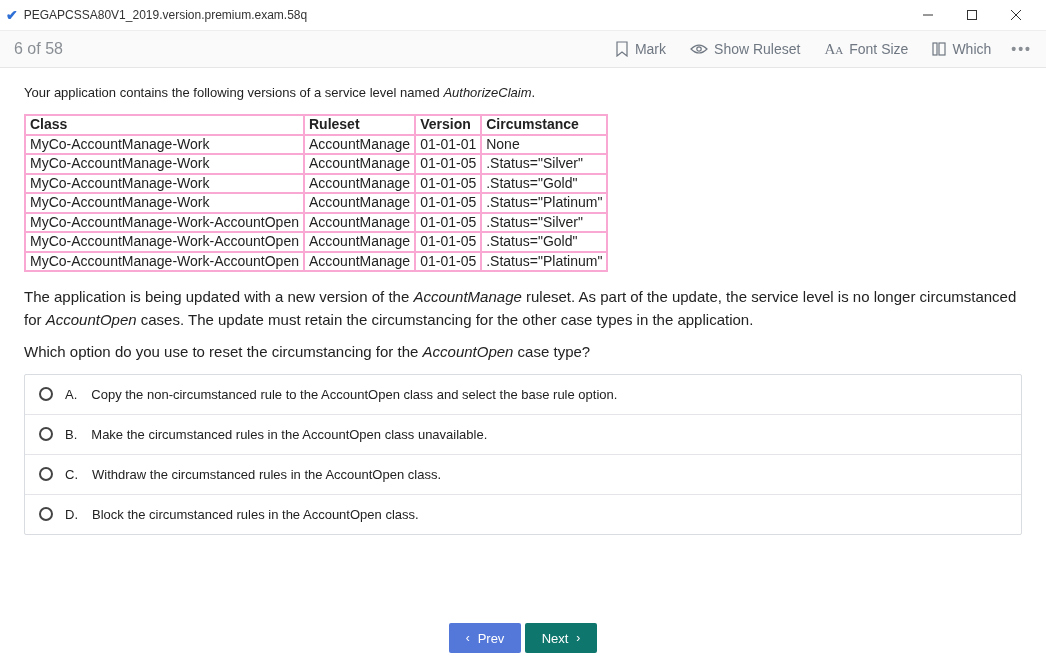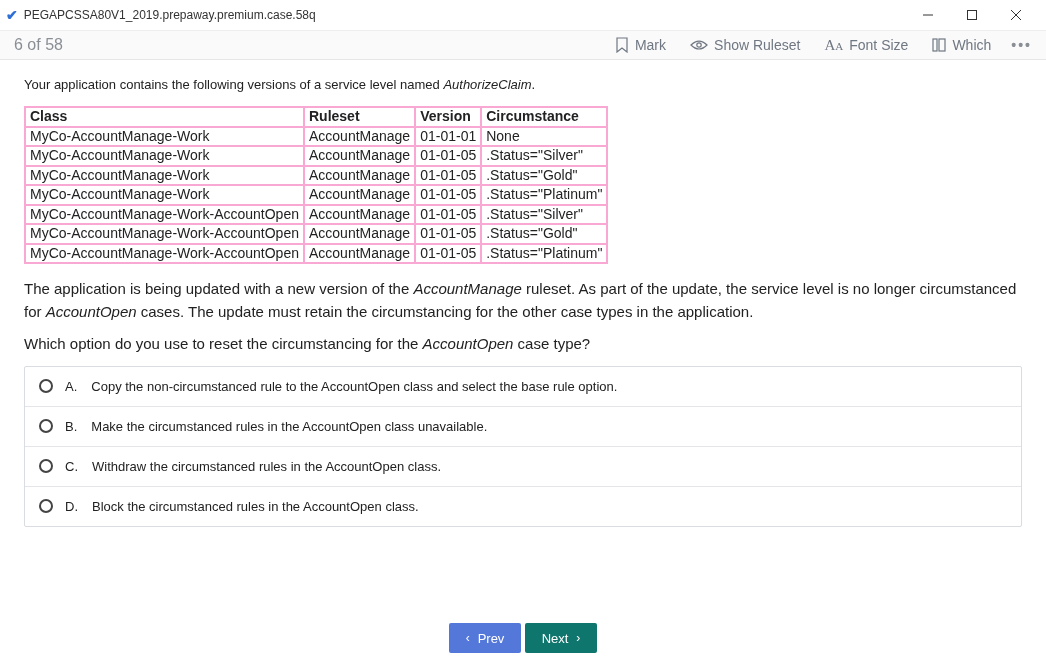--- a/index.html
+++ b/index.html
@@ -33,21 +33,21 @@
     width: 44px;
     height: 28px;
     display: flex;
     align-items: center;
     justify-content: center;
     color: #333;
     font-size: 12px;
   }
   .winbtn svg { display:block; }
   .toolbar {
-    height: 30px;
+    height: 38px;
     background: #fafafa;
     border-top: 1px solid #eee;
     border-bottom: 1px solid #e6e6e6;
     display: flex;
     align-items: center;
     padding: 0 14px;
     color: #7c8795;
     font-size: 14px;
   }
   .qcount { flex: 1; color: #8a8f95; font-size: 16px; }
@@ -129,21 +129,21 @@
   .navbtn.prev { background: #5478d9; }
   .navbtn.next { background: #0f766e; }
   .chev { font-size: 12px; }
   .italic { font-style: italic; }
 </style>
 </head>
 <body>
 
 <div class="titlebar">
   <span class="check">✔</span>
-  <span class="title">PEGAPCSSA80V1_2019.prepaway.premium.case.58q</span>
+  <span class="title">PEGAPCSSA80V1_2019.version.premium.exam.58q</span>
   <div class="winbtn">
     <svg width="10" height="10" viewBox="0 0 10 10">
         <line x1="0" y1="5" x2="10" y2="5" stroke="#333" stroke-width="1"></line>
       </svg>
   </div>
   <div class="winbtn">
     <svg width="10" height="10" viewBox="0 0 10 10">
         <rect x="0.5" y="0.5" width="9" height="9" fill="none" stroke="#333" stroke-width="1"></rect>
       </svg>
   </div>

